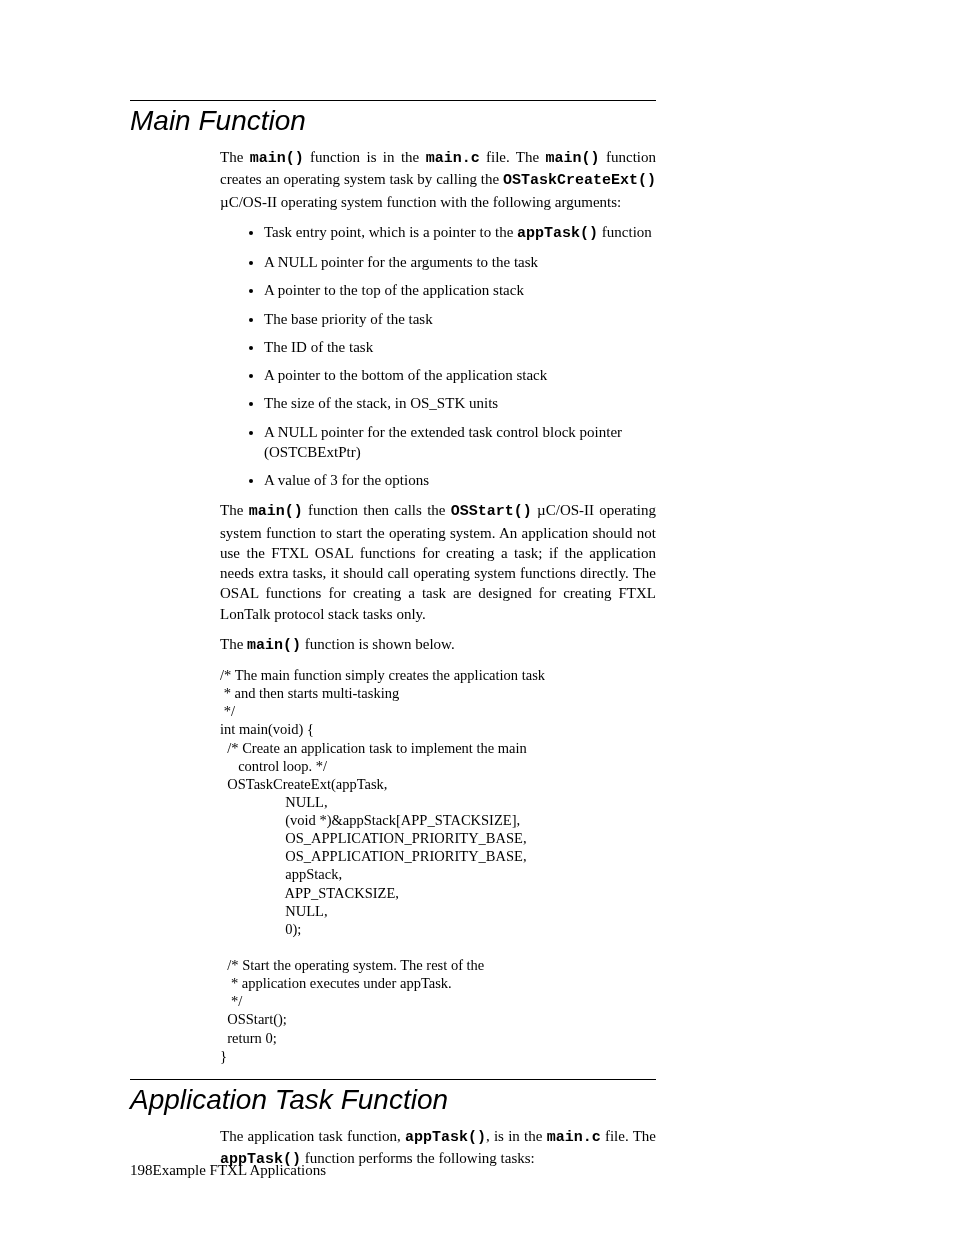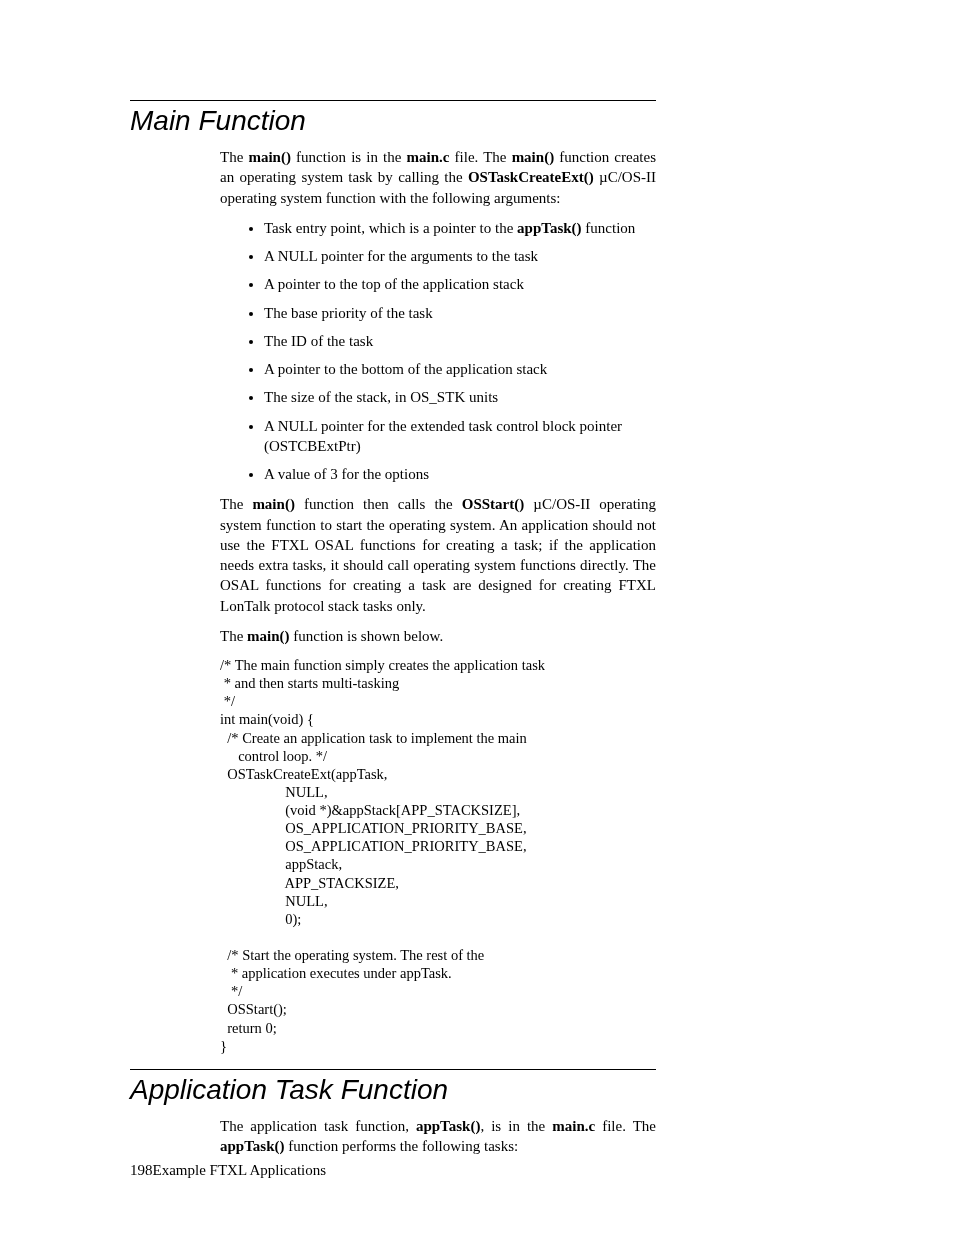--- a/index.html
+++ b/index.html
@@ -30,21 +30,21 @@
     margin: 4px 0 10px 0;
   }
   .content-block {
     margin-left: 90px;
   }
   p {
     margin: 10px 0;
     line-height: 1.35;
     text-align: justify;
   }
-  .bold { font-weight: bold; }
+  .bold { font-weight: bold; font-family: Liberation Mono, monospace; }
   ul.bullets {
     margin: 8px 0 10px 20px;
     padding-left: 24px;
   }
   ul.bullets li {
     margin: 8px 0;
     line-height: 1.35;
   }
   pre.code {
     font-family: Liberation Serif, serif;

